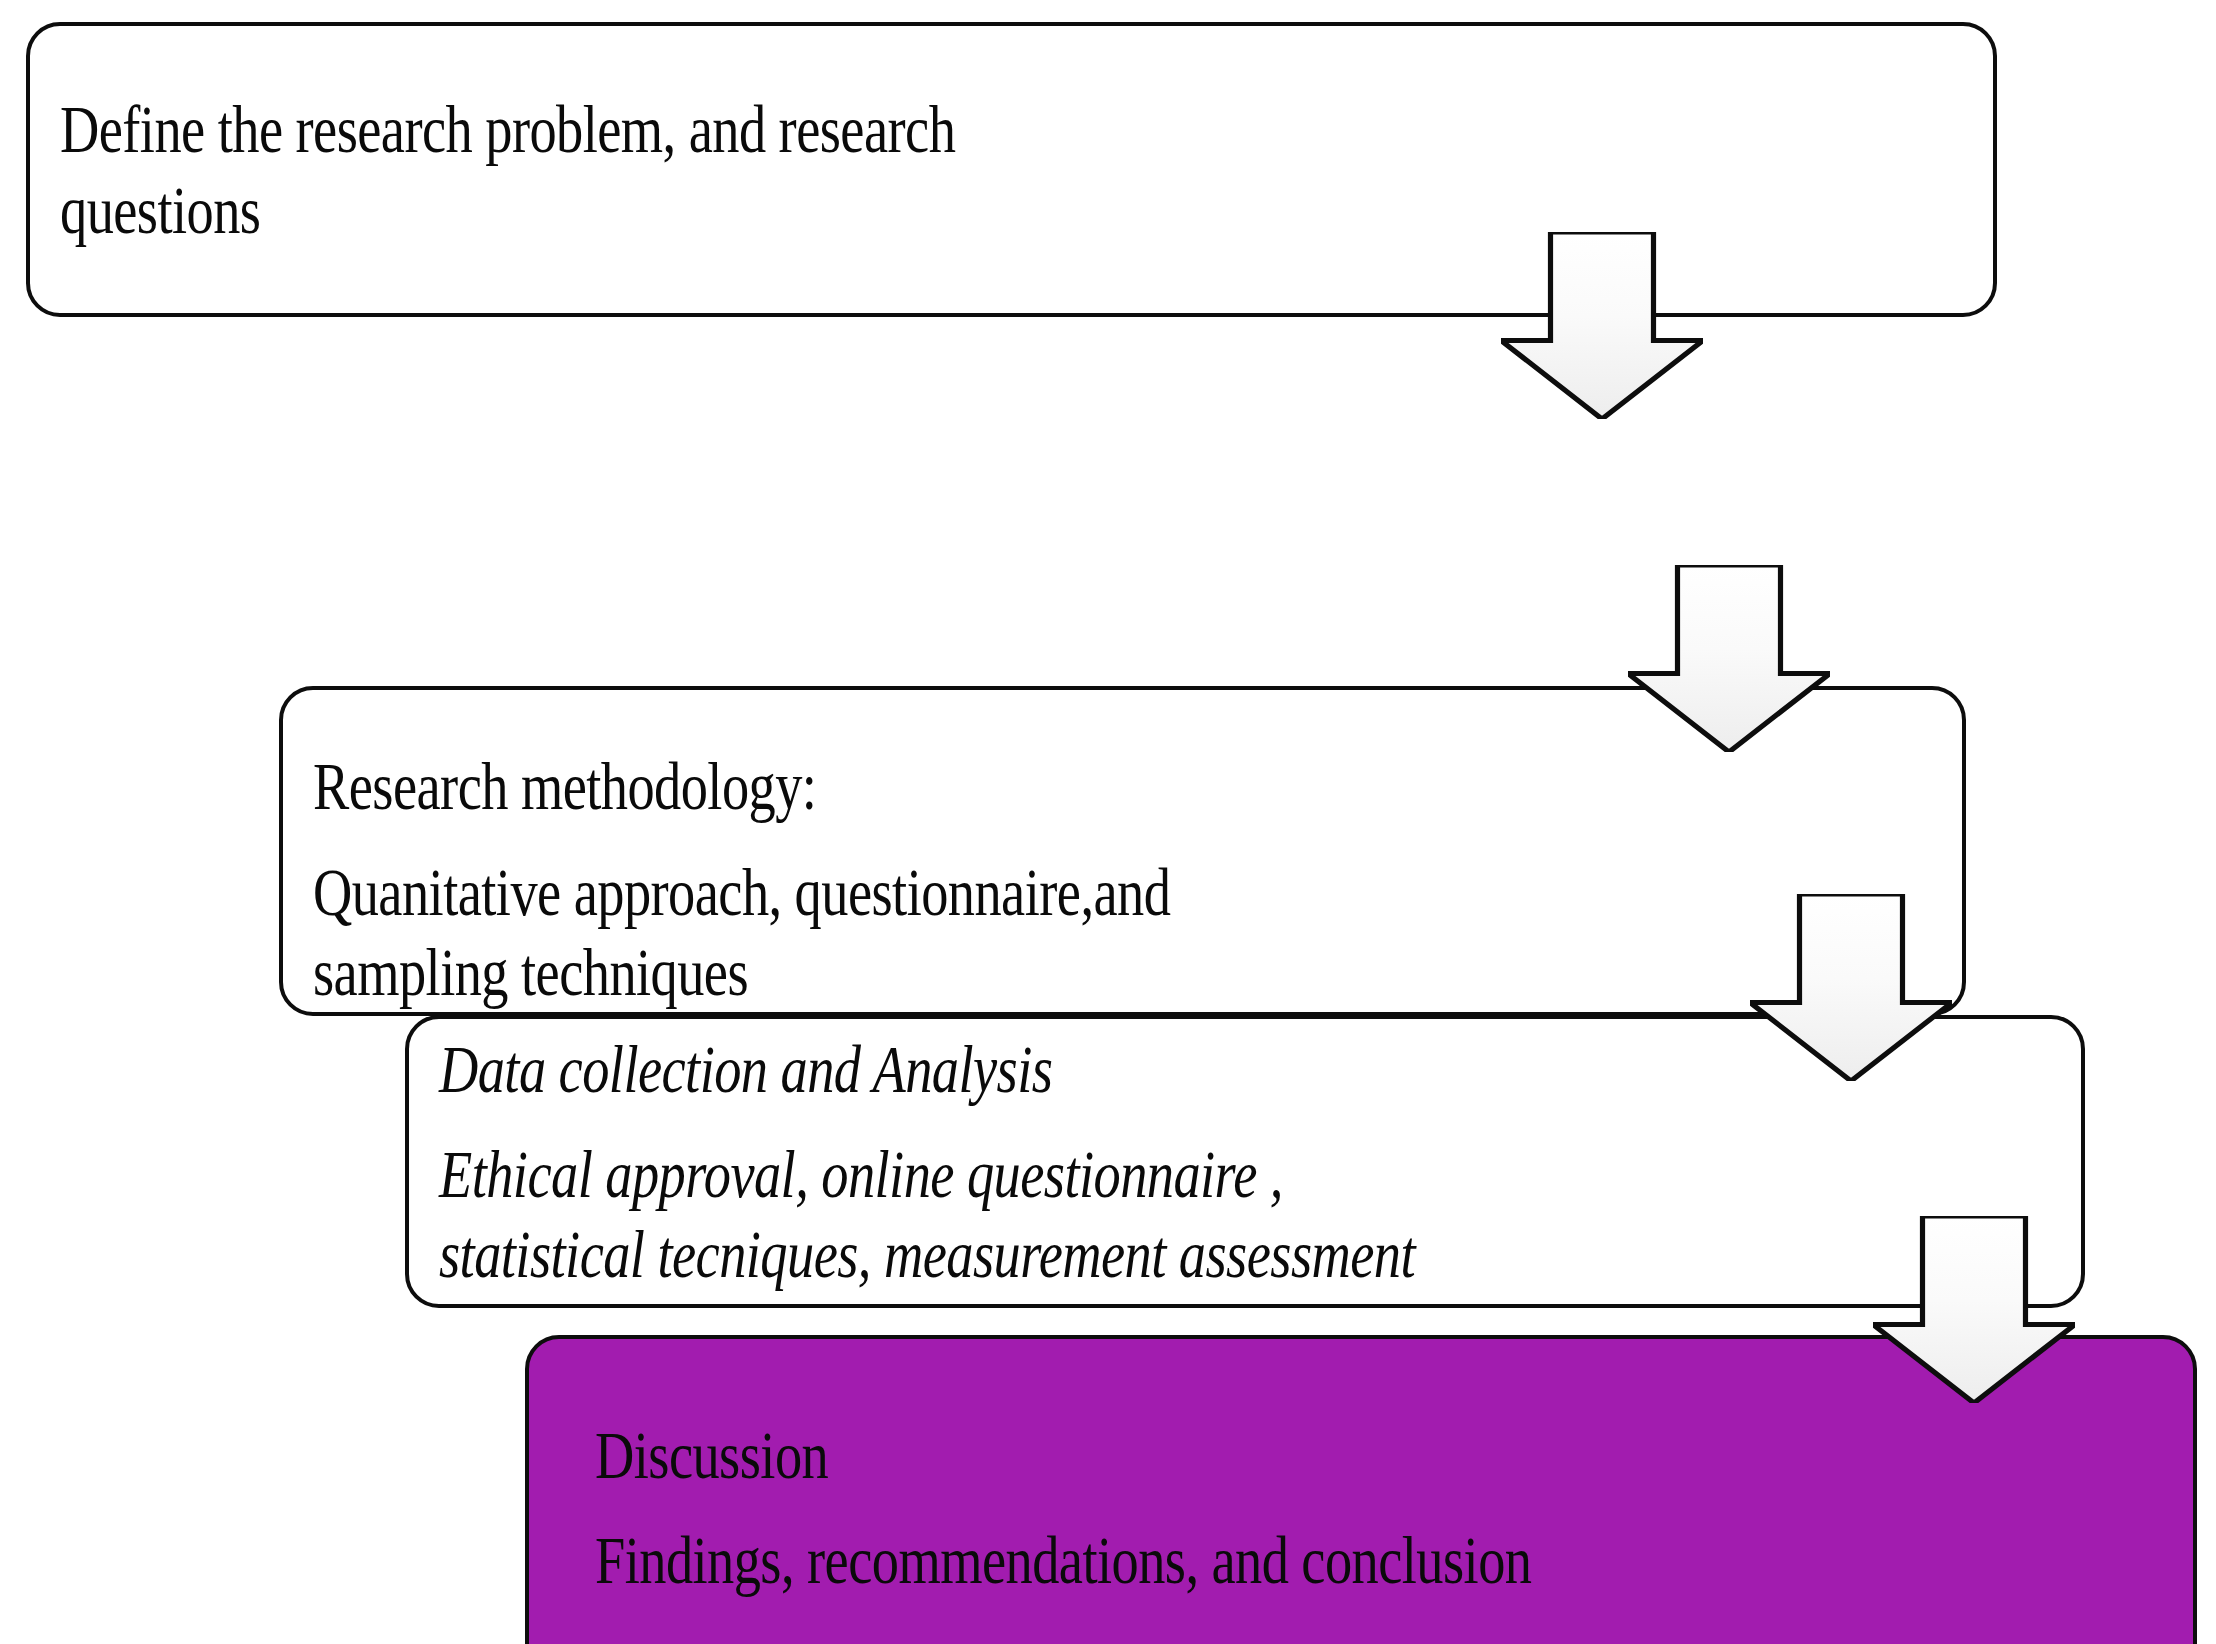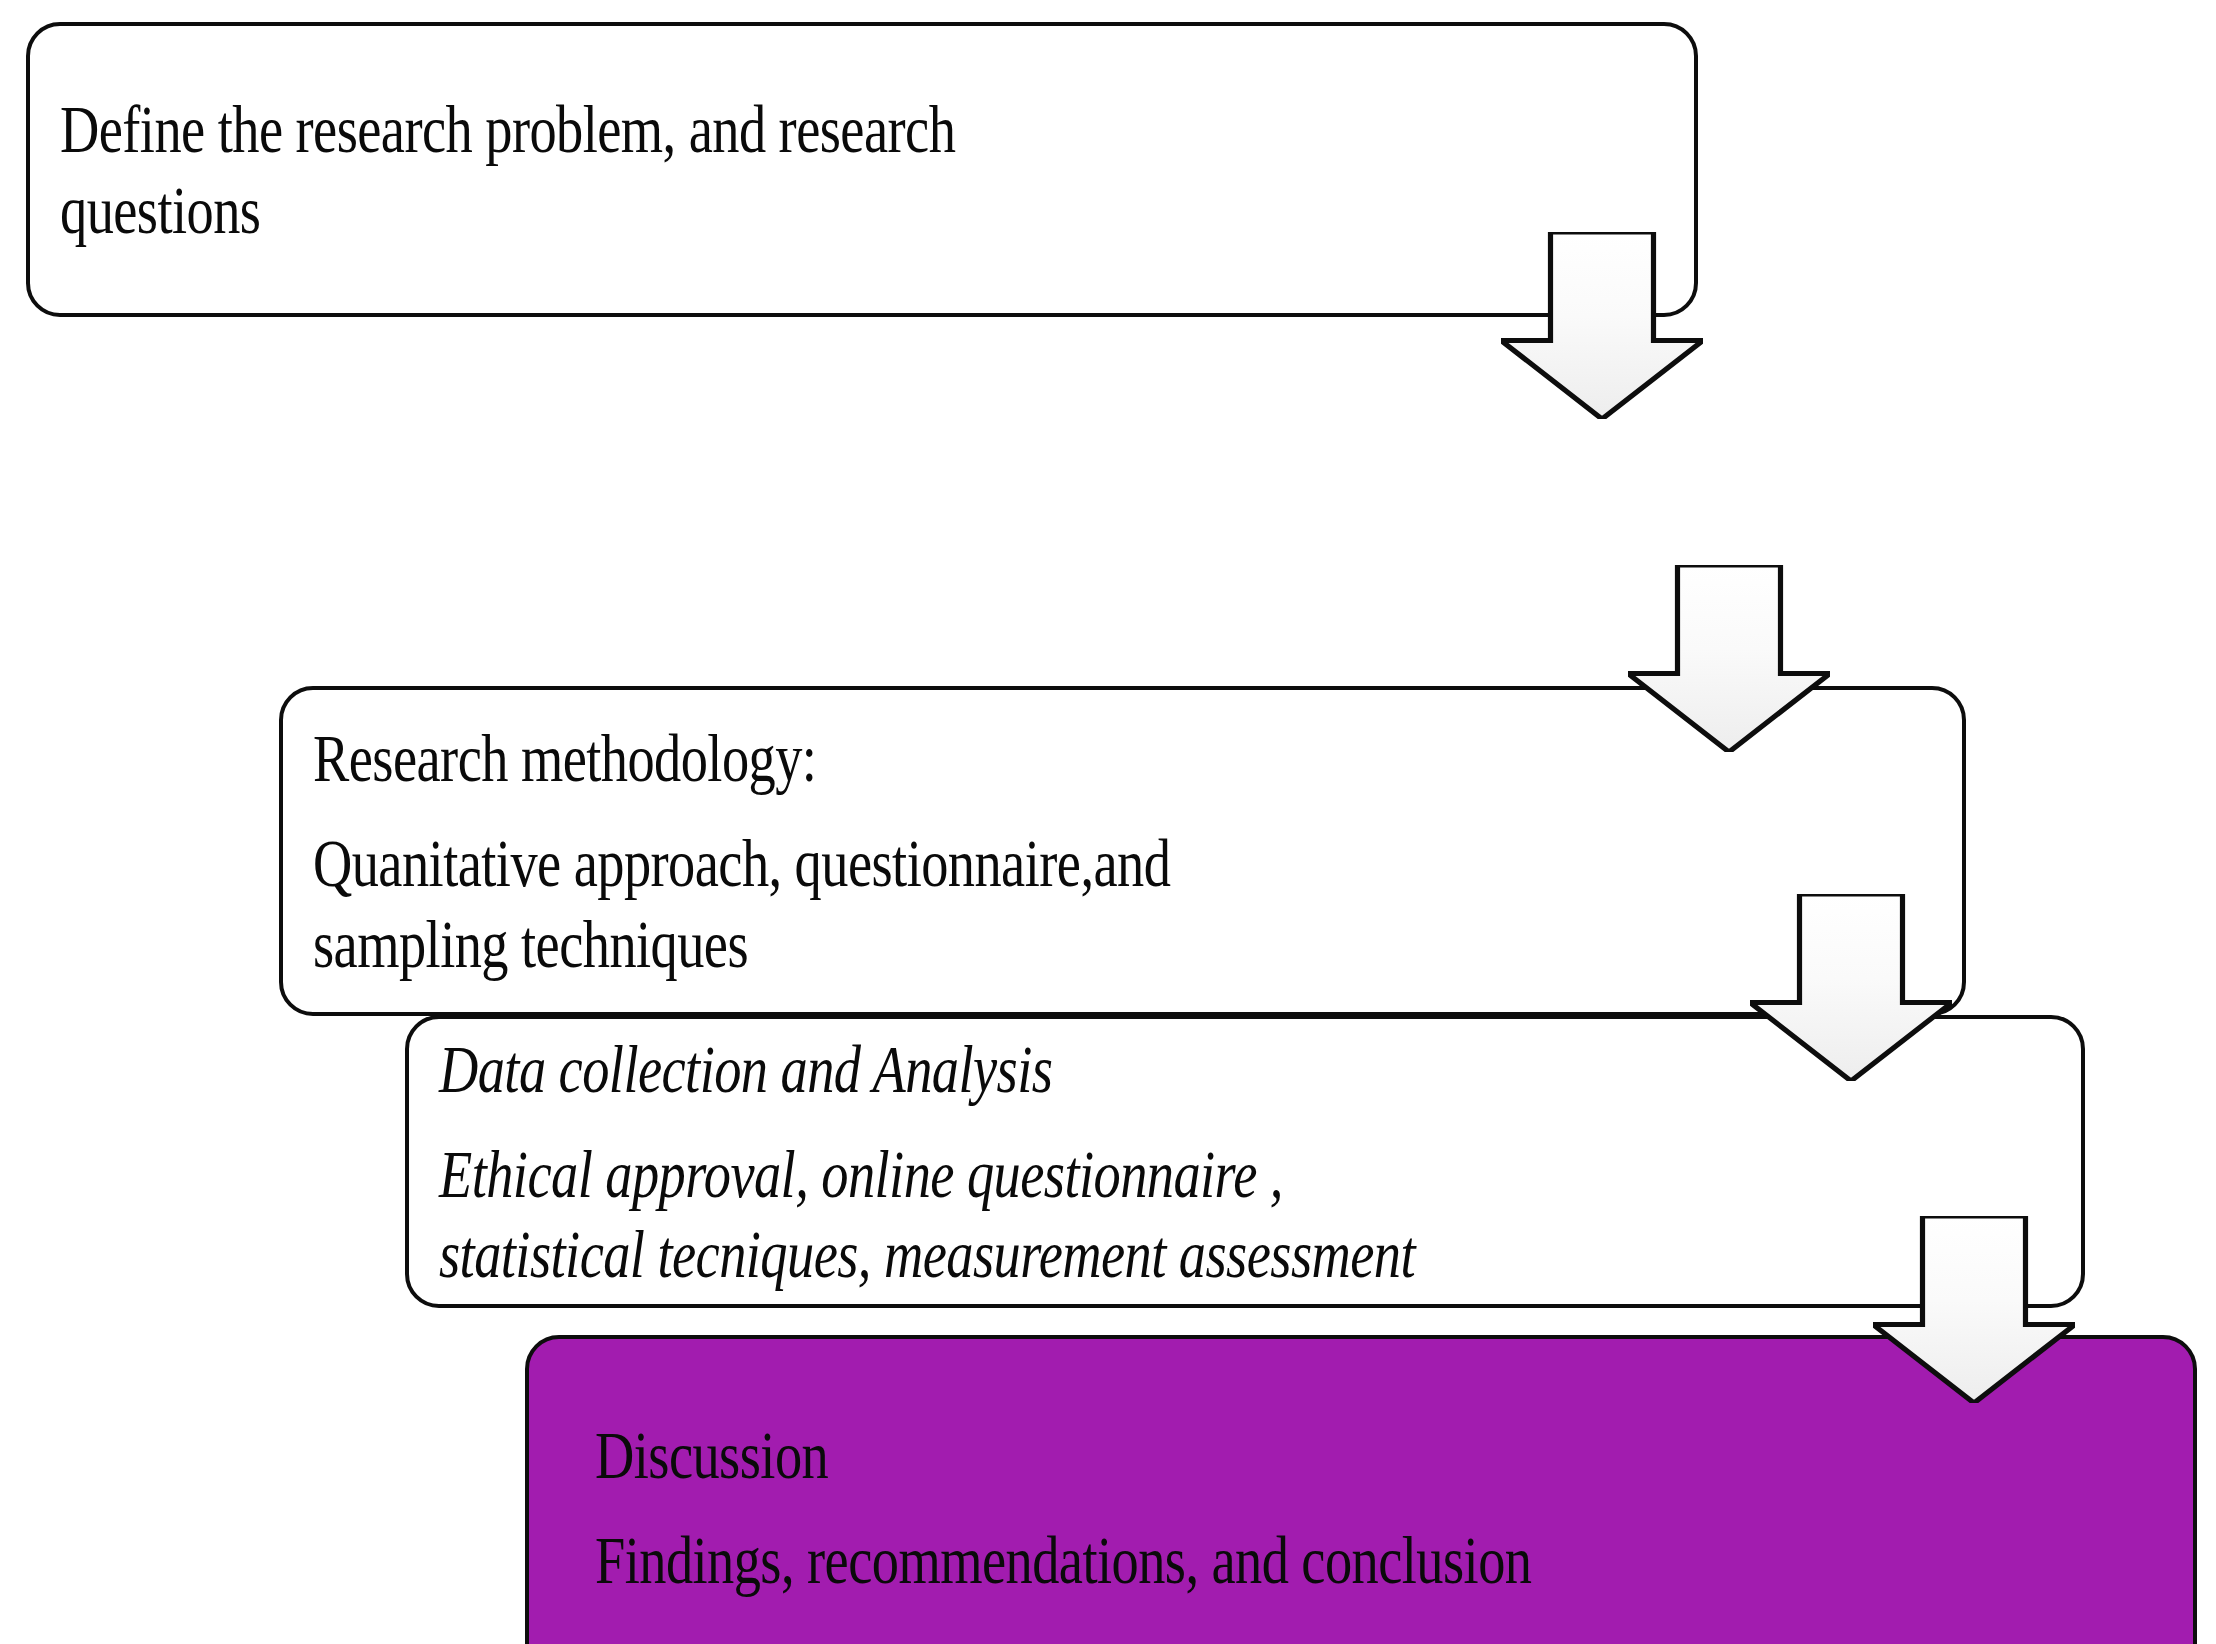--- a/index.html
+++ b/index.html
@@ -55,29 +55,29 @@
     z-index:5;
     pointer-events:none;
   }
   .arrow svg{display:block;}
 </style>
 </head>
 <body>
 
 <div id="canvas">
 
-  <div class="node" style="left: 26px; top: 22px; width: 1672px; height: 295px; border-color: rgb(13, 13, 13); background: rgb(255, 255, 255);">
+  <div class="node" style="left: 26px; top: 22px; width: 1971px; height: 295px; border-color: rgb(13, 13, 13); background: rgb(255, 255, 255);">
     <div class="lines">
       <div class="line">Define the research problem, and research</div>
       <div class="line">questions</div>
     </div>
   </div>
 
 
-  <div class="node" style="left: 279px; top: 686px; width: 1687px; height: 330px; border-color: rgb(13, 13, 13); background: rgb(255, 255, 255);">
+  <div class="node" style="left: 279px; top: 686px; width: 1687px; height: 330px; border-color: rgb(13, 13, 13); background: rgb(255, 255, 255); justify-content: flex-end;">
     <div class="lines">
       <div class="line">Research methodology:</div>
       <div class="gap"></div>
       <div class="line">Quanitative approach, questionnaire,and</div>
       <div class="line">sampling techniques</div>
     </div>
   </div>
 
   <div class="node" style="left: 405px; top: 1015px; width: 1680px; height: 293px; border-color: rgb(13, 13, 13); background: rgb(255, 255, 255); font-style: italic;">
     <div class="lines">

